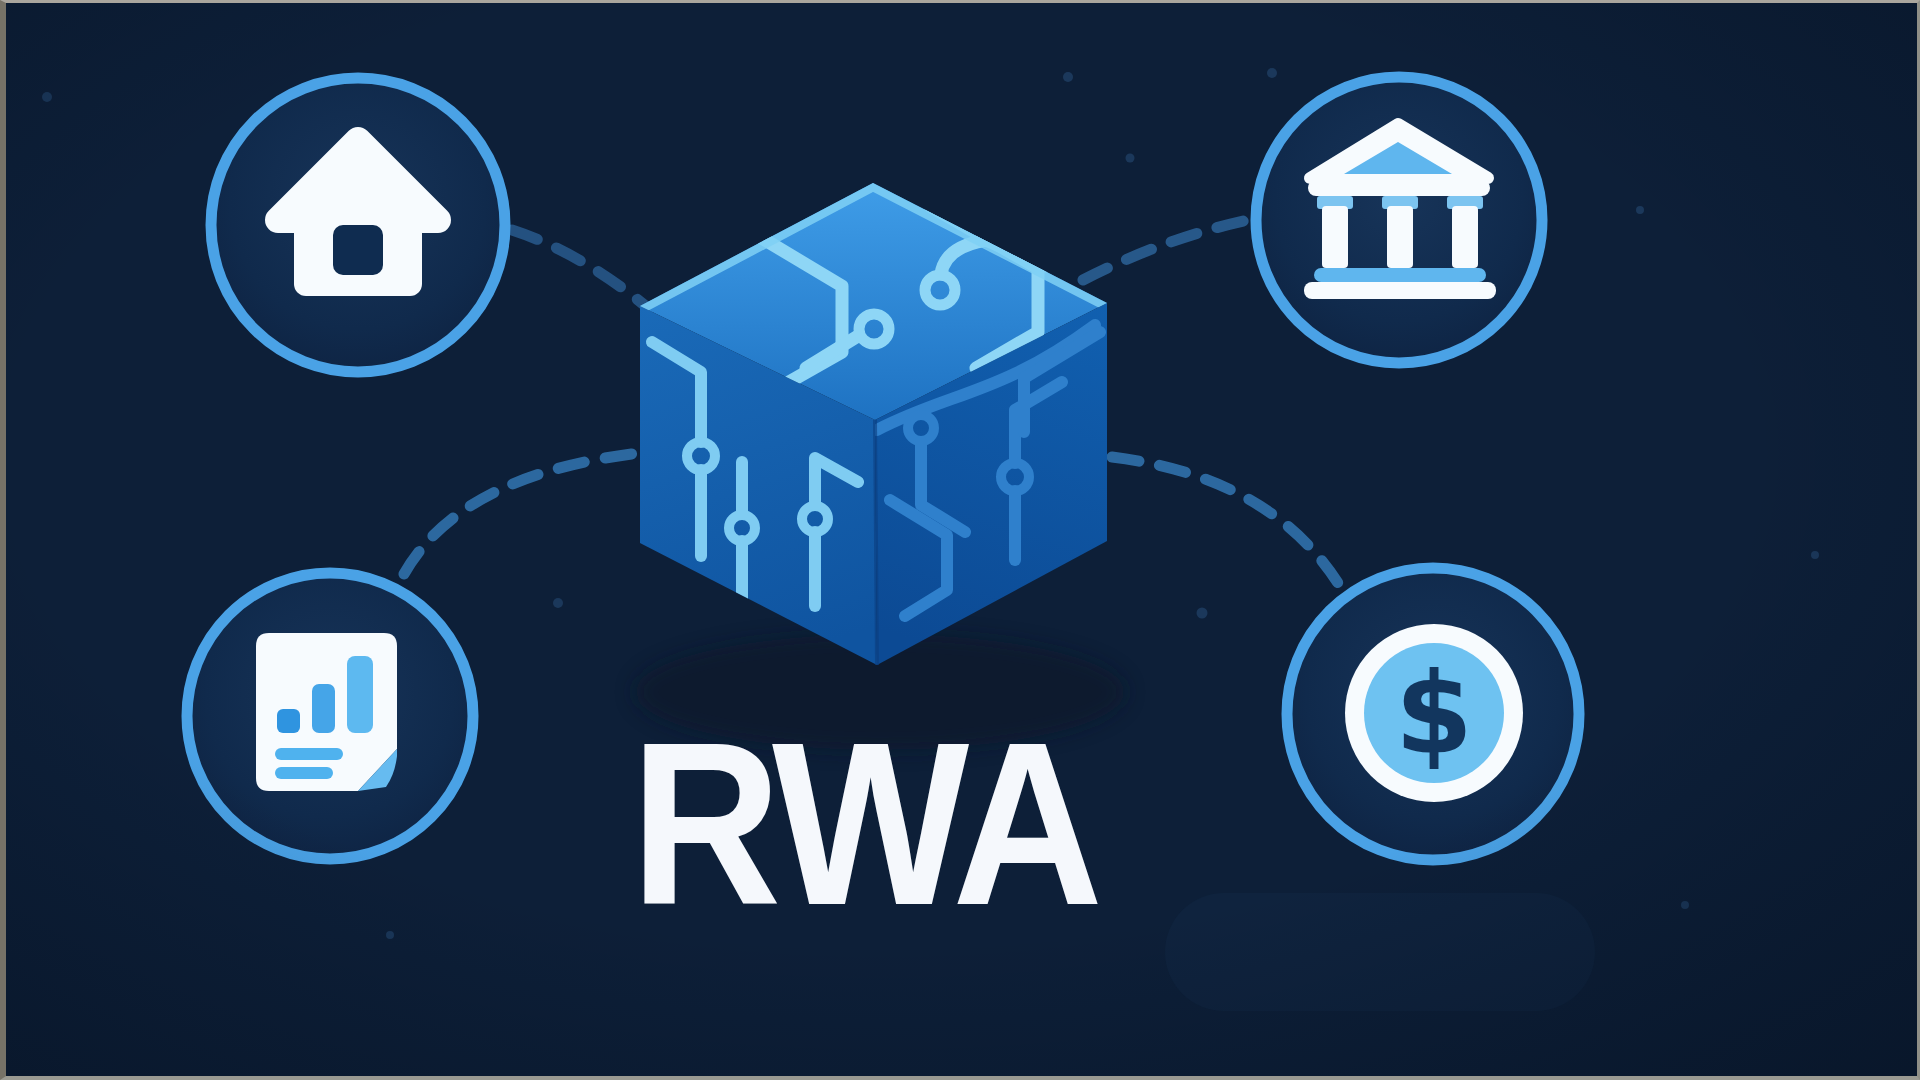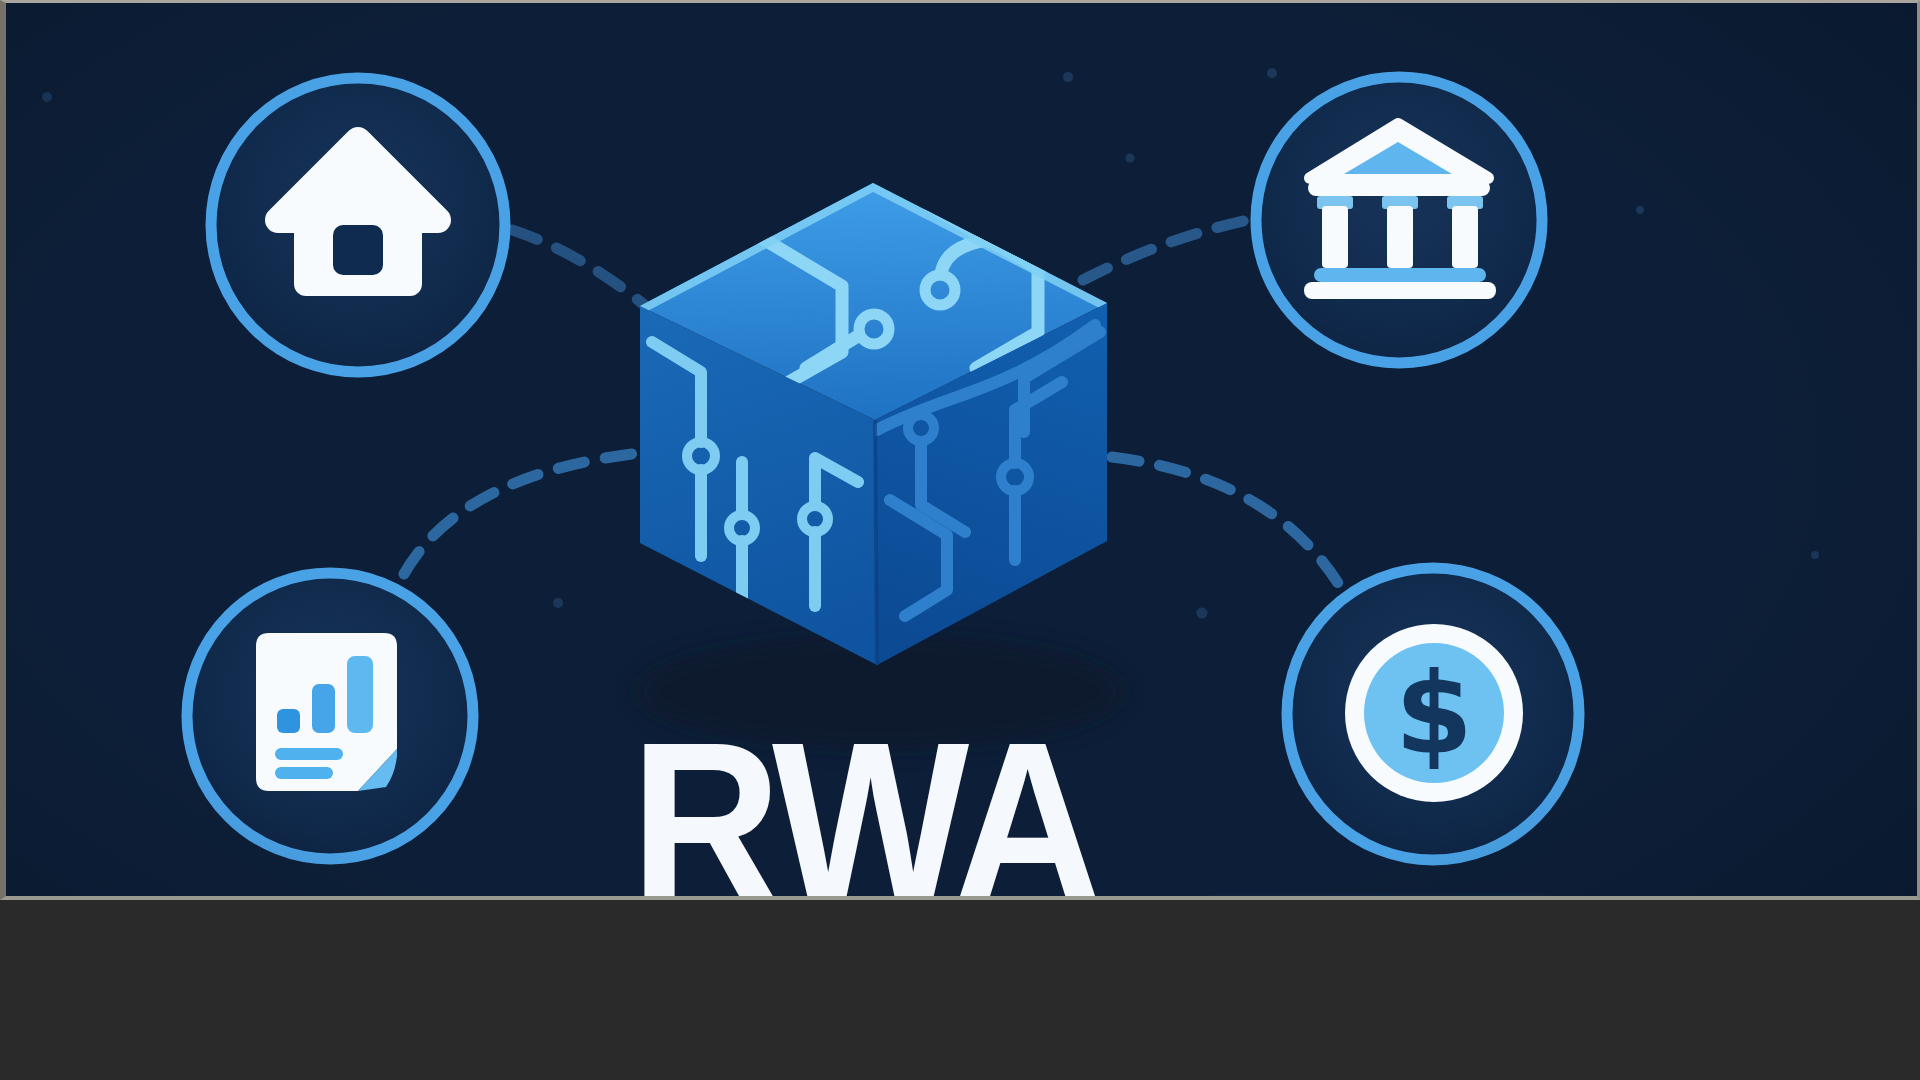--- a/index.html
+++ b/index.html
@@ -1,18 +1,18 @@
 <!DOCTYPE html>
 <html><head>
 <meta charset="utf-8">
 <style>
   html,body{margin:0;padding:0;background:#2a2a2a;}
   .stage{
     position:relative;
-    width:1920px;height:900px;
+    width:1920px;height:1080px;
     background:#0d1f38;
     overflow:hidden;
     font-family:"Liberation Sans","DejaVu Sans",sans-serif;
   }
   .stage svg{position:absolute;left:0;top:0;display:block;}
   .rwa-title{
     position:absolute;
     left:864px;top:708px;
     transform:translateX(-50%) scaleX(0.9);
     transform-origin:center top;

